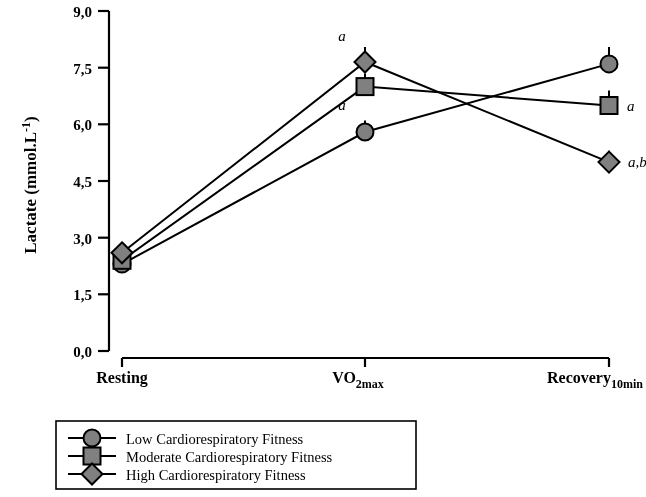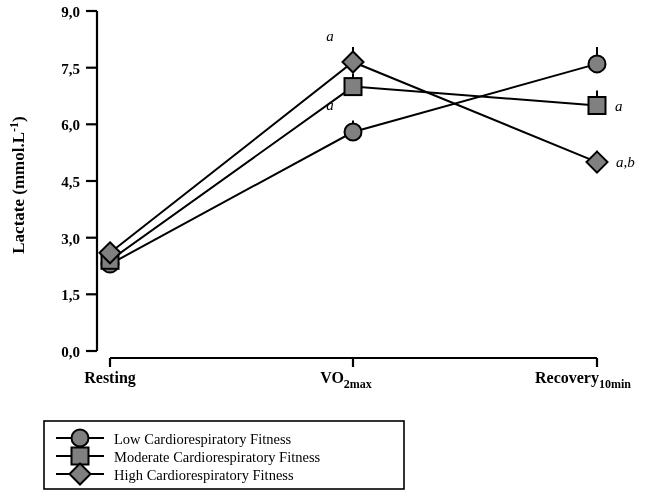--- a/index.html
+++ b/index.html
@@ -9,21 +9,21 @@
   }
   body {
     width: 646px;
     height: 497px;
     position: relative;
     font-family: "Liberation Serif", serif;
     overflow: hidden;
   }
   #figure {
     position: absolute;
-    left: 0; top: 0;
+    left: 12px; top: 0;
     width: 578px;
     height: 497px;
   }
   .svg-root { display: block; }
 
   text { font-family: "Liberation Serif", serif; fill: #000; }
   .tick-label {
     font-size: 15px;
     font-weight: bold;
     text-anchor: end;

